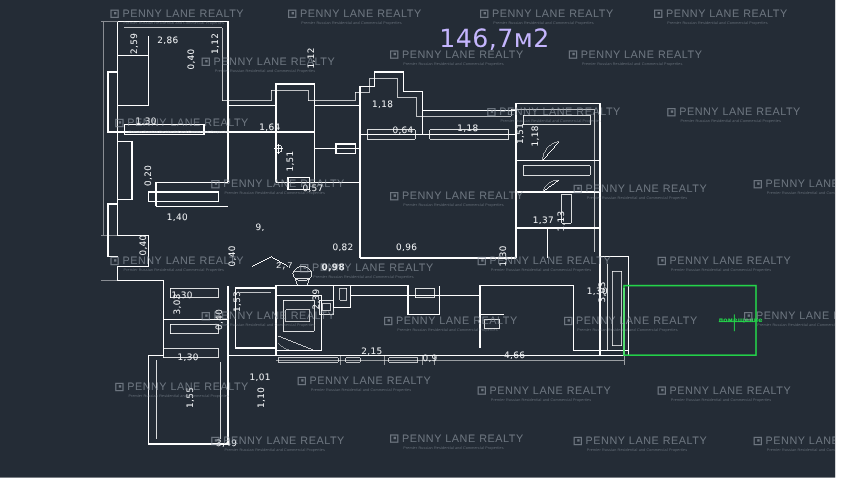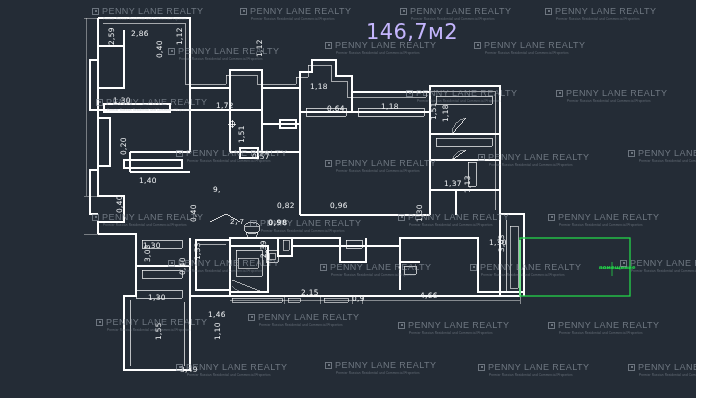--- a/index.html
+++ b/index.html
@@ -259,21 +259,21 @@
     <div id="area-title">146,7м2</div>
 
     <div id="green-label">помещение</div>
 
     <div id="dim-layer">
         <div class="dim" style="left: 131px; top: 29px;">2,86</div>
         <div class="dim vert" style="left: 107px; top: 45px;">2,59</div>
         <div class="dim vert" style="left: 175px; top: 45px;">1,12</div>
         <div class="dim" style="left: 113px; top: 96px;">1,30</div>
         <div class="dim vert" style="left: 155px; top: 58px;">0,40</div>
-        <div class="dim" style="left: 216px; top: 101px;">1,72</div>
+        <div class="dim" style="left: 216px; top: 101px;">1,64</div>
         <div class="dim vert" style="left: 255px; top: 57px;">1,12</div>
         <div class="dim" style="left: 310px; top: 82px;">1,18</div>
         <div class="dim" style="left: 327px; top: 104px;">0,64</div>
         <div class="dim" style="left: 381px; top: 102px;">1,18</div>
         <div class="dim vert" style="left: 429px; top: 120px;">1,51</div>
         <div class="dim vert" style="left: 441px; top: 122px;">1,18</div>
         <div class="dim" style="left: 252px; top: 152px;">0,57</div>
         <div class="dim vert" style="left: 237px; top: 143px;">1,51</div>
         <div class="dim" style="left: 139px; top: 176px; text-align: center;">1,40</div>
         <div class="dim vert" style="left: 119px; top: 155px;">0,20</div>
@@ -288,21 +288,21 @@
         <div class="dim" style="left: 143px; top: 241px;">1,30</div>
         <div class="dim vert" style="left: 115px; top: 213px;">0,40</div>
         <div class="dim vert" style="left: 193px; top: 260px;">1,53</div>
         <div class="dim vert" style="left: 259px; top: 258px;">2,39</div>
         <div class="dim vert" style="left: 415px; top: 222px;">1,30</div>
         <div class="dim" style="left: 489px; top: 238px;">1,30</div>
         <div class="dim vert" style="left: 497px; top: 252px;">3,03</div>
         <div class="dim vert" style="left: 143px; top: 262px;">3,03</div>
         <div class="dim" style="left: 148px; top: 293px;">1,30</div>
         <div class="dim vert" style="left: 178px; top: 275px;">0,40</div>
-        <div class="dim" style="left: 208px; top: 310px;">1,46</div>
+        <div class="dim" style="left: 208px; top: 310px;">1,01</div>
         <div class="dim" style="left: 301px; top: 288px;">2,15</div>
         <div class="dim" style="left: 420px; top: 291px;">4,66</div>
         <div class="dim" style="left: 352px; top: 294px;">0,9</div>
         <div class="dim vert" style="left: 154px; top: 340px;">1,55</div>
         <div class="dim vert" style="left: 213px; top: 340px;">1,10</div>
         <div class="dim" style="left: 180px; top: 365px;">3,49</div>
       </div>
 
     <div id="wm-layer">
         <div class="wm" style="left: 92px; top: 6px;">

